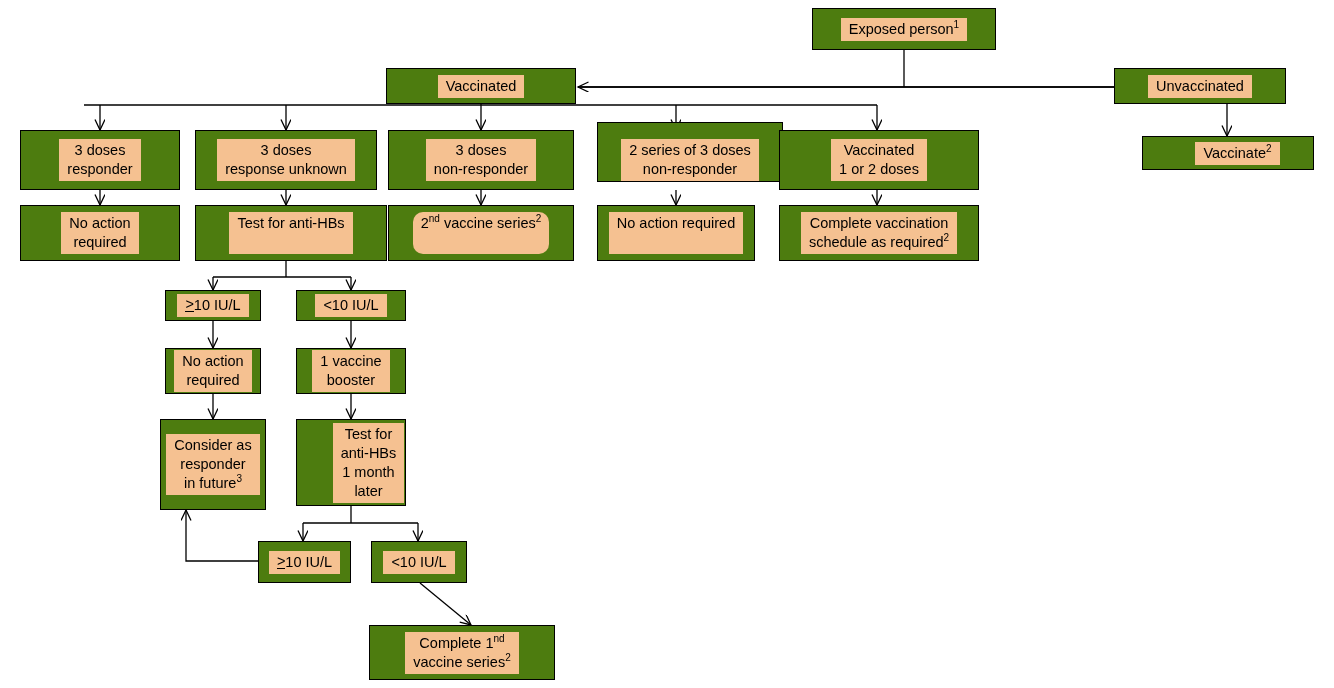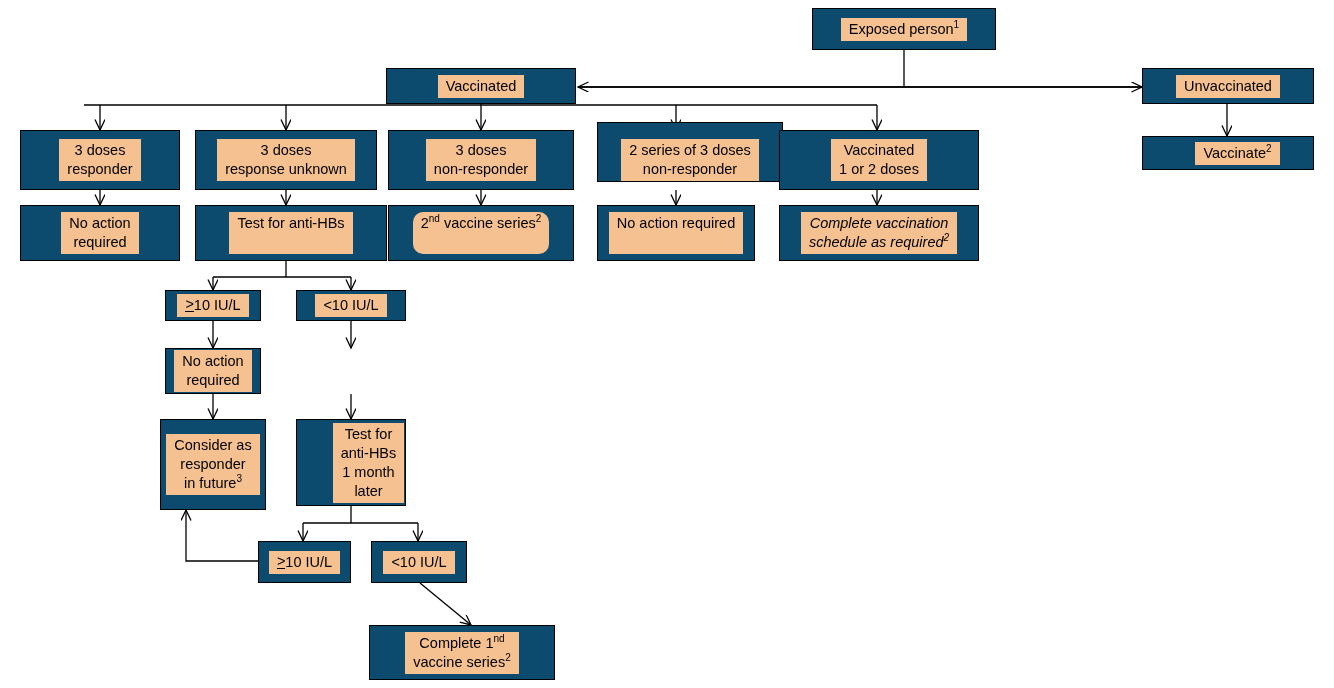--- a/index.html
+++ b/index.html
@@ -23,21 +23,21 @@
     left: 0;
     top: 0;
     width: 1334px;
     height: 688px;
     pointer-events: none;
   }
   .node {
     position: absolute;
     box-sizing: border-box;
     border: 1.4px solid #000000;
-    background: #0c4a6e;
+    background: #4d7c0f;
     display: flex;
     justify-content: center;
   }
   .node.valign-center { align-items: center; }
   .node.valign-top    { align-items: flex-start; }
   .nodelabel {
     display: block;
     background: #f5c191;
     color: #000000;
     font-size: 14.5px;
@@ -124,21 +124,21 @@
   </svg>
 
   <div class="node valign-center" style="left:812px; top:8px; width:184px; height:42px;">
     <span class="nodelabel"><span>Exposed person</span><sup>1</sup></span>
   </div>
 
   <div class="node valign-center" style="left:386px; top:68px; width:190px; height:36px;">
     <span class="nodelabel">Vaccinated</span>
   </div>
 
-  <div class="node valign-center" style="left:1142px; top:68px; width:172px; height:36px;">
+  <div class="node valign-center" style="left:1114px; top:68px; width:172px; height:36px;">
     <span class="nodelabel">Unvaccinated</span>
   </div>
 
   <div class="node valign-center" style="left:1142px; top:136px; width:172px; height:34px;padding-left:19px;">
     <span class="nodelabel"><span>Vaccinate</span><sup>2</sup></span>
   </div>
 
   <div class="node valign-center" style="left:20px; top:130px; width:160px; height:60px;">
     <span class="nodelabel">3 doses
 responder</span>
@@ -174,38 +174,42 @@
   </div>
 
   <div class="node valign-top" style="left:388px; top:205px; width:186px; height:56px;">
     <span class="nodelabel pad-block-2" style="margin-top:6px;border-radius:10px;"><span>2</span><sup>nd</sup><span> vaccine series</span><sup>2</sup></span>
   </div>
 
   <div class="node valign-top" style="left:597px; top:205px; width:158px; height:56px;">
     <span class="nodelabel pad-block-2" style="margin-top:6px;">No action required</span>
   </div>
 
-  <div class="node valign-center" style="left:779px; top:205px; width:200px; height:56px;font-style:italic;">
+  <div class="node valign-center" style="left:779px; top:205px; width:200px; height:56px;">
     <span class="nodelabel"><span>Complete vaccination
 schedule as required</span><sup>2</sup></span>
   </div>
 
   <div class="node valign-center" style="left:165px; top:290px; width:96px; height:31px;">
     <span class="nodelabel"><span class="ge">&gt;</span><span>10 IU/L</span></span>
   </div>
 
   <div class="node valign-center" style="left:296px; top:290px; width:110px; height:31px;">
     <span class="nodelabel">&lt;10 IU/L</span>
   </div>
 
   <div class="node valign-center" style="left:165px; top:348px; width:96px; height:46px;">
     <span class="nodelabel">No action
 required</span>
   </div>
 
+  <div class="node valign-center" style="left:296px; top:348px; width:110px; height:46px;">
+    <span class="nodelabel">1 vaccine
+booster</span>
+  </div>
 
   <div class="node valign-center" style="left:160px; top:419px; width:106px; height:91px;">
     <span class="nodelabel"><span>Consider  as
 responder
 in future</span><sup>3</sup></span>
   </div>
 
   <div class="node valign-center" style="left:296px; top:419px; width:110px; height:87px;padding-left:35px;">
     <span class="nodelabel">Test for
 anti-HBs

